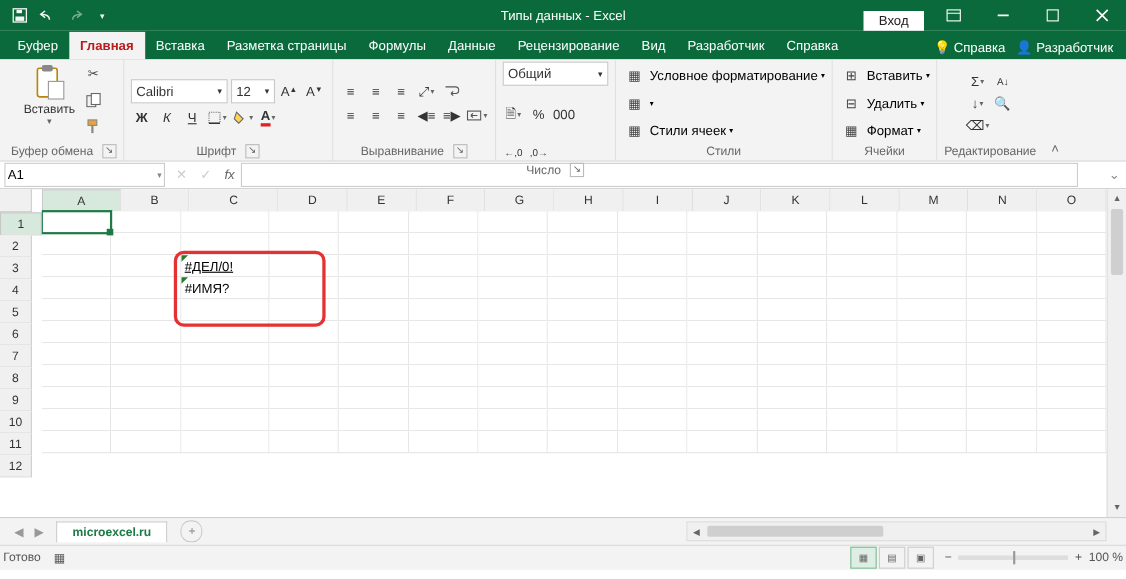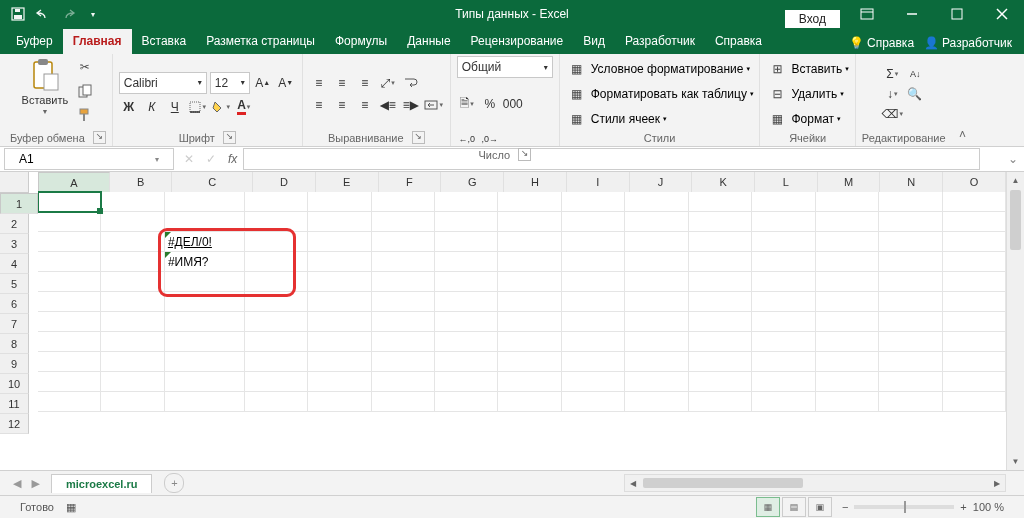--- a/index.html
+++ b/index.html
@@ -24,21 +24,21 @@
 .big-btn{display:flex;flex-direction:column;align-items:center;justify-content:center;width:50px;gap:2px;padding-top:2px;font-size:11px;color:#333}
 .col{display:flex;flex-direction:column;gap:2px;justify-content:center}
 .row{display:flex;align-items:center;gap:3px}
 .sb{width:22px;height:22px;display:flex;align-items:center;justify-content:center;color:#444}
 .dd::after{content:"▾";font-size:7px;color:#666;margin-left:1px}
 .sel{border:1px solid #c8c8c8;background:#fff;height:20px;display:flex;align-items:center;padding:0 4px;font-size:12px;color:#333}
 .font-name{width:78px}
 .font-size{width:30px}
 .bd{width:20px;height:18px;display:flex;align-items:center;justify-content:center;color:#333}
 .namebox-row{height:24px;background:#fff;display:flex;align-items:center;border-bottom:1px solid #d0d0d0}
-.namebox{width:140px;border:1px solid #ccc;margin:0 4px;height:20px;display:flex;align-items:center;padding:0 14px;background:#fff}
+.namebox{width:140px;border:1px solid #ccc;margin:0 4px;height:20px;display:flex;align-items:center;padding:0 2px;background:#fff}
 .fx-btn{width:22px;text-align:center;color:#888}
 .fx-lab{font-style:italic;color:#666;margin-left:6px}
 .formula{flex:1;height:20px;border:1px solid #ccc;margin-left:6px;margin-right:22px;background:#fff}
 .sheet{display:flex;height:298px;position:relative}
 .row-hdrs{display:flex;flex-direction:column}
 .corner{width:28px;height:20px;background:#f0f0f0;border-right:1px solid #ccc;border-bottom:1px solid #ccc}
 .rh{width:28px;height:19px;background:#f0f0f0;border-right:1px solid #ccc;border-bottom:1px solid #e0e0e0;font-size:11px;color:#333;display:flex;align-items:center;justify-content:center}
 .rh.sel{background:#d7e8dc}
 .grid-wrap{position:relative;flex:1;overflow:hidden}
 .col-hdrs{display:flex;height:20px}
@@ -56,21 +56,21 @@
 .vscroll .up,.vscroll .down{height:17px;display:flex;align-items:center;justify-content:center;color:#666;font-size:8px}
 .vscroll .thumb{background:#cfcfcf;margin:0 3px;border-radius:2px;height:60px;margin-top:1px}
 .sheettabs{height:24px;background:#f3f3f3;display:flex;align-items:center;border-top:1px solid #d0d0d0;padding-left:8px;font-size:11px;color:#666;position:relative}
 .nav-ar{padding:0 5px;color:#999}
 .sheet-tab{background:#fff;border:1px solid #ccc;border-bottom:none;padding:3px 14px;font-weight:600;color:#1b7a46;margin-left:6px}
 .add-sheet{width:18px;height:18px;border:1px solid #ccc;border-radius:9px;margin-left:12px;display:flex;align-items:center;justify-content:center;color:#888}
 .hscroll{position:absolute;right:18px;width:380px;height:16px;background:#f0f0f0;display:flex;align-items:center;border:1px solid #ddd}
 .hscroll .lr{width:16px;text-align:center;color:#666;font-size:8px}
 .hscroll .track{flex:1;position:relative;height:10px}
 .hscroll .thumb{position:absolute;left:2px;width:160px;height:10px;background:#cfcfcf;border-radius:2px}
-.status{height:22px;background:#f3f3f3;border-top:1px solid #d0d0d0;display:flex;align-items:center;font-size:11px;color:#555;padding:0 20px}
+.status{height:22px;background:#f3f3f3;border-top:1px solid #d0d0d0;display:flex;align-items:center;font-size:11px;color:#555;padding:0 3px}
 .status .views{margin-left:auto;display:flex;gap:2px}
 .vw{width:22px;height:18px;border:1px solid #ccc;display:flex;align-items:center;justify-content:center;color:#666;font-size:9px}
 .vw.active{background:#dfeee4;border-color:#7bbd8f}
 .zoom{display:flex;align-items:center;gap:6px;margin-left:10px}
 .zline{width:100px;height:4px;background:#ddd;position:relative}
 .zline .mark{position:absolute;left:50%;top:-4px;width:2px;height:12px;background:#999}
 svg{display:block}
 </style>
 </head>
 <body>
@@ -272,21 +272,20 @@
 
   <div class="group">
     <div class="group-body col" style="gap:3px;align-items:flex-start">
       <div class="row">
           <span class="sb">▦</span>
           <span>Условное форматирование</span> 
           <span style="font-size:7px">▾</span>
         </div>
       <div class="row">
           <span class="sb">▦</span>
-          <span>Форматировать как таблицу</span> 
           <span style="font-size:7px">▾</span>
         </div>
       <div class="row">
           <span class="sb">▦</span>
           <span>Стили ячеек</span> 
           <span style="font-size:7px">▾</span>
         </div>
     </div>
     <div class="group-label">
         <span>Стили</span>

